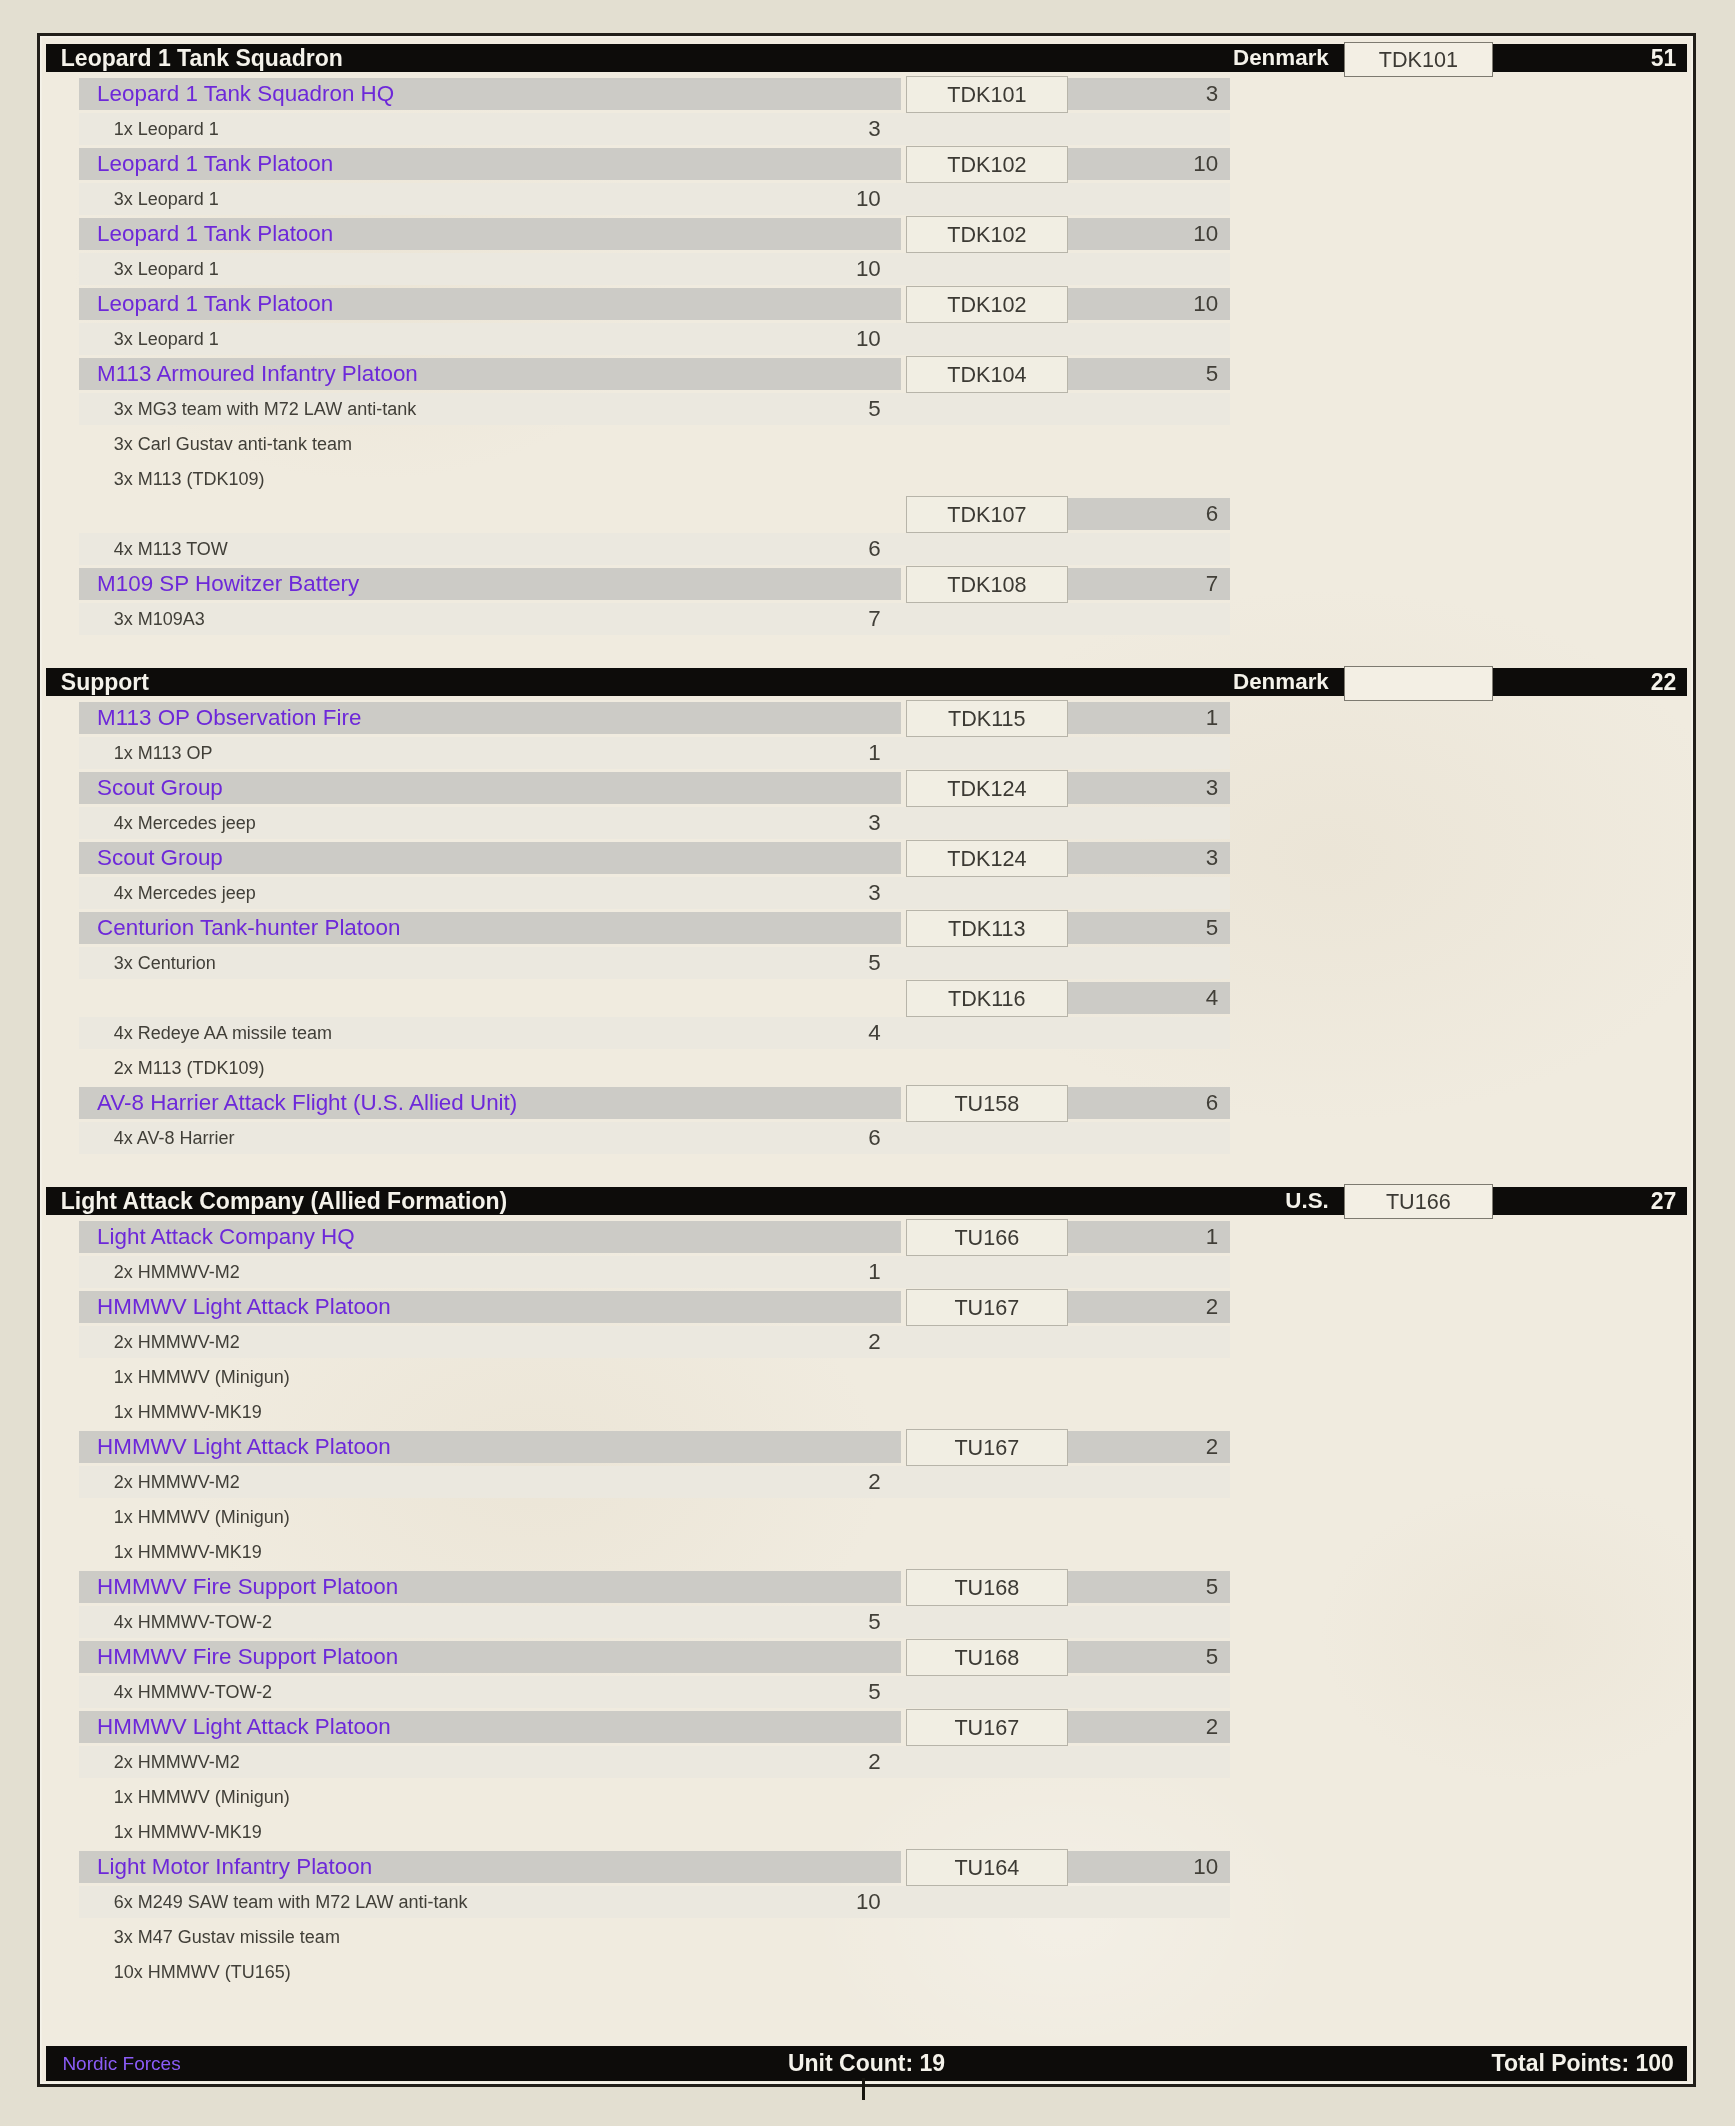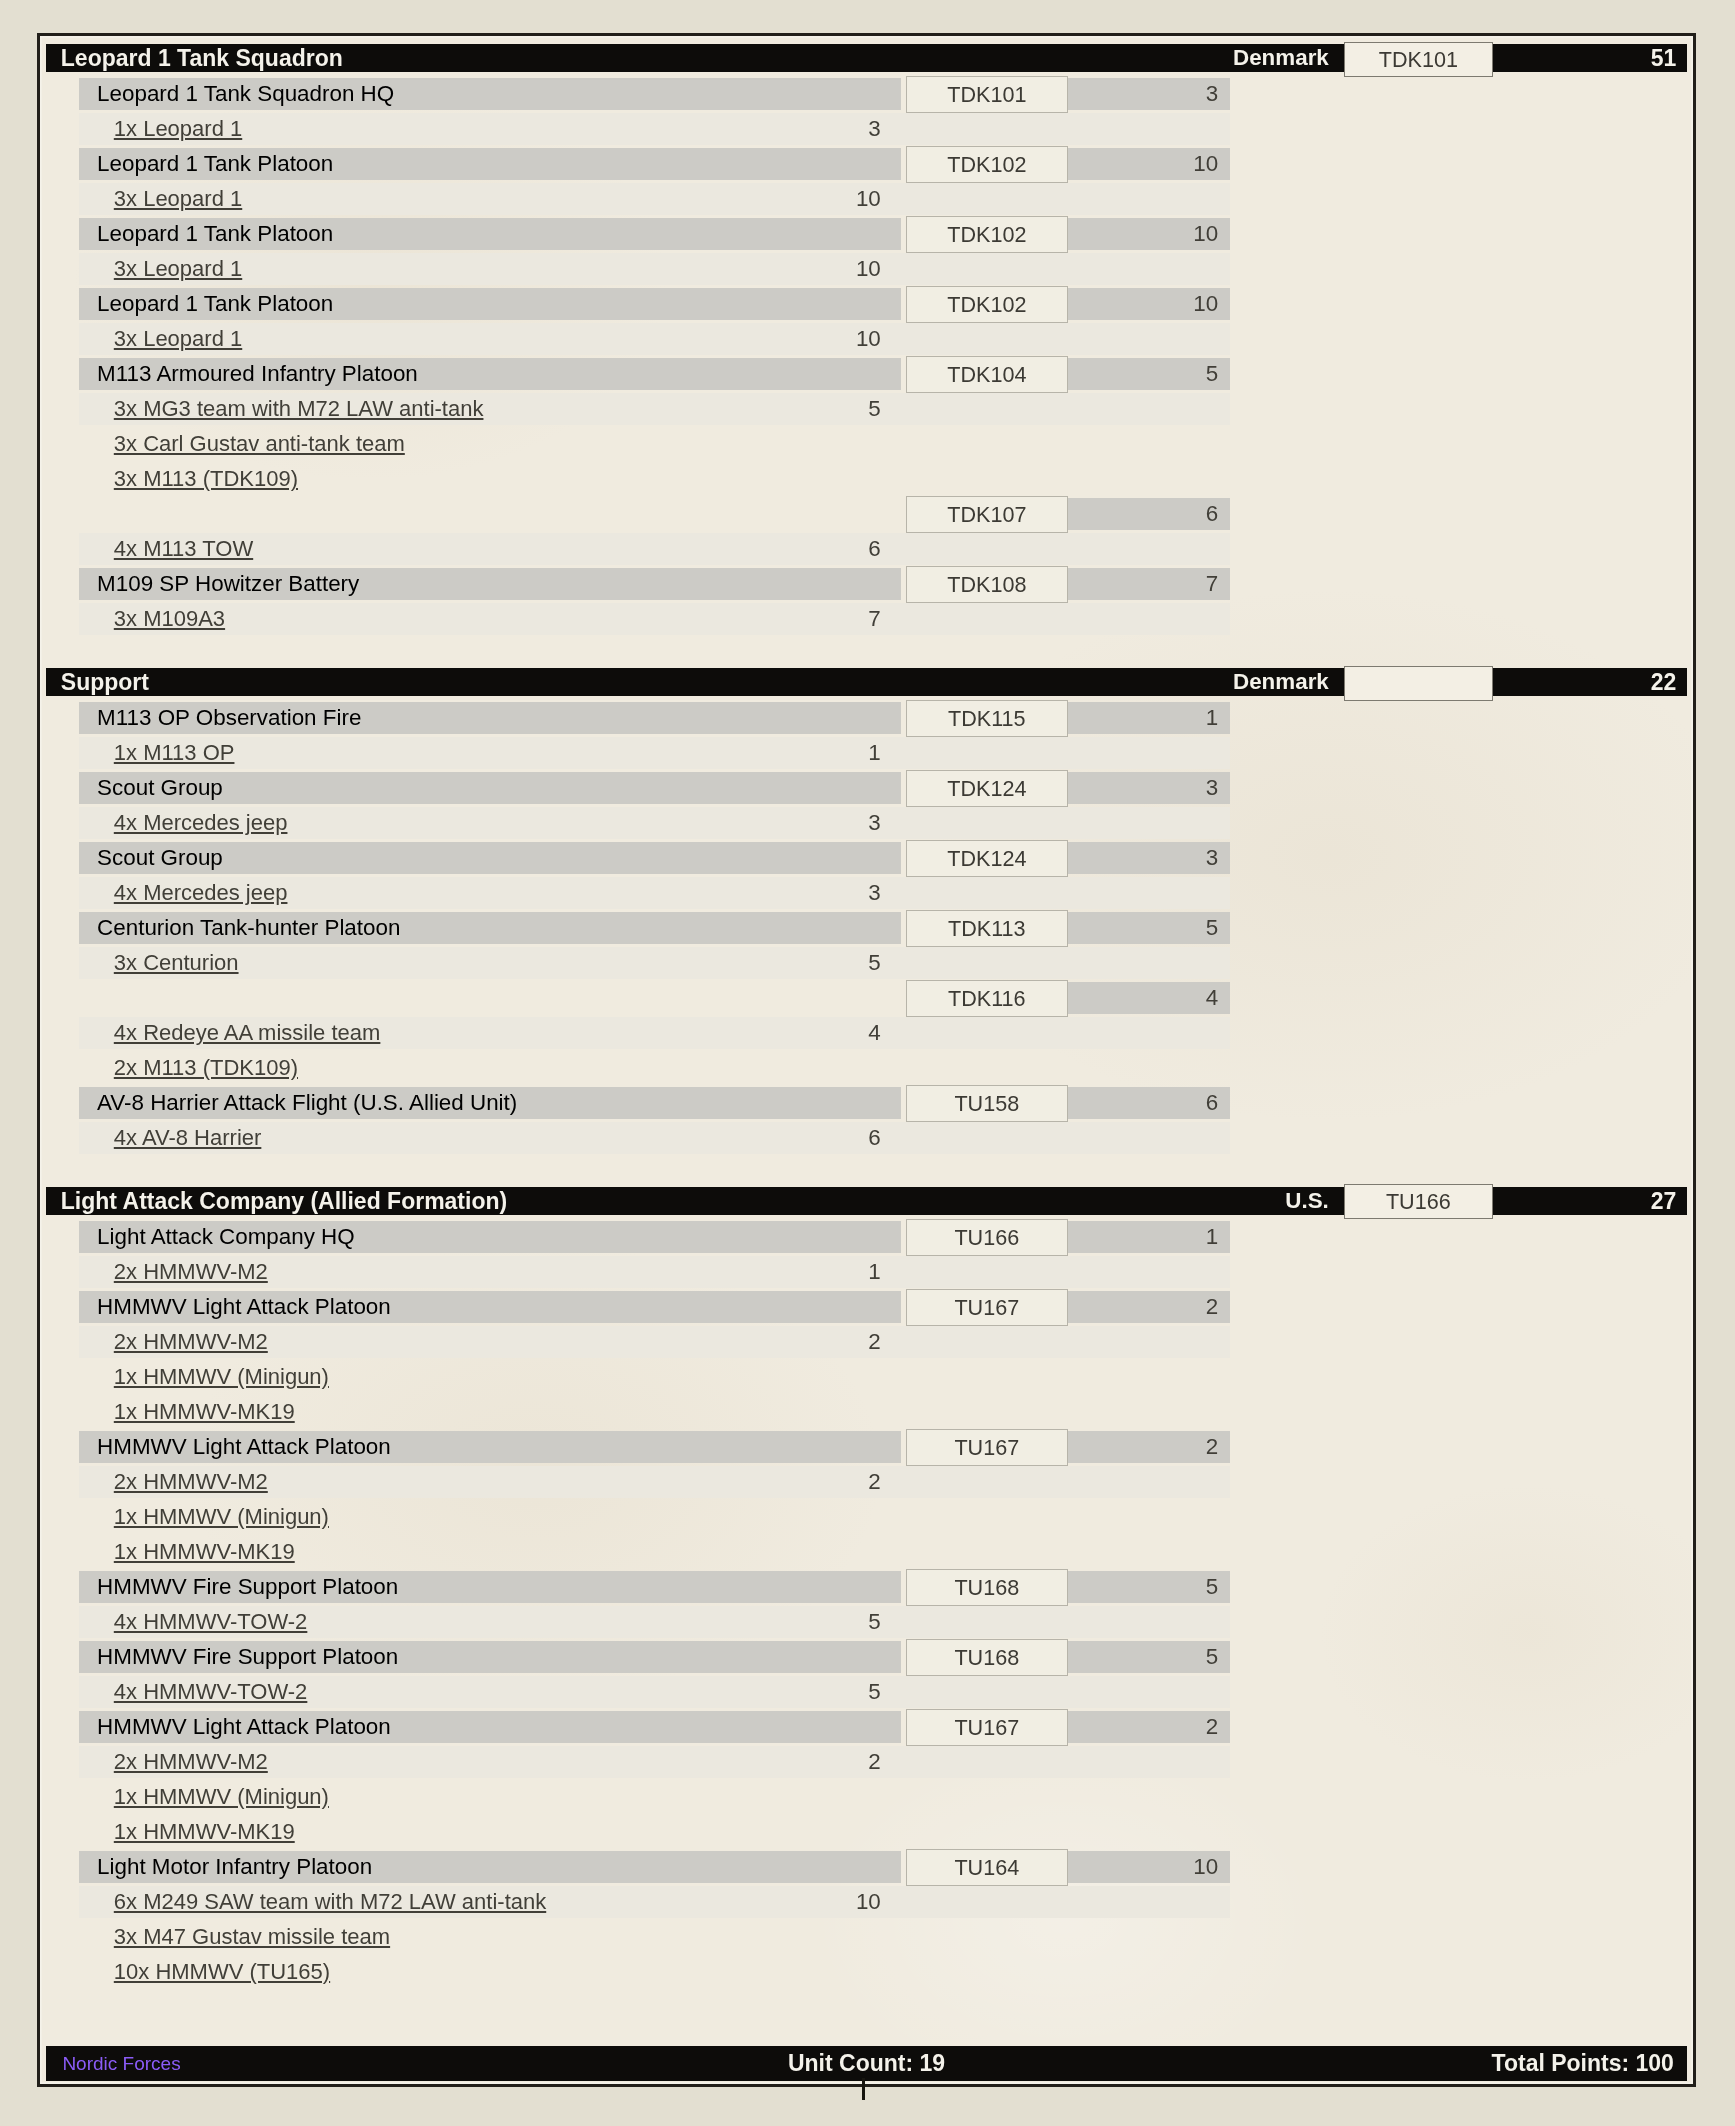--- a/index.html
+++ b/index.html
@@ -24,27 +24,27 @@
   .formation{margin-bottom:30px;}
   .f-header{position:relative;height:28px;background:#0d0c0a;margin-bottom:5.8px;}
   .f-name{position:absolute;left:15px;top:0;line-height:28px;color:#f4f2ea;font-size:23px;font-weight:bold;white-space:nowrap;text-align:center;}
   .f-country{position:absolute;left:1034px;width:249px;top:0;text-align:right;line-height:28px;color:#f4f2ea;font-size:22.4px;font-weight:bold;}
   .f-idbox{position:absolute;left:1298px;top:-2.5px;width:149px;height:35px;box-sizing:border-box;
     background:#f3efe4;border:0.8px solid #7d7a70;text-align:center;line-height:33px;font-size:21.6px;color:#3c3a34;}
   .f-pts{position:absolute;right:10.8px;top:0;line-height:28px;color:#f4f2ea;font-size:23px;font-weight:bold;}
 
   .u-row,.s-row{position:relative;height:35px;}
   .u-name{position:absolute;left:33px;top:0;width:822px;height:32px;background:#cccbc6;
-    font-size:22.4px;color:#000000;line-height:32px;padding-left:18.3px;box-sizing:border-box;white-space:nowrap;}
+    font-size:22.4px;color:#6d28d9;line-height:32px;padding-left:18.3px;box-sizing:border-box;white-space:nowrap;}
   .u-id{position:absolute;left:860px;top:-1.7px;width:162px;height:37px;box-sizing:border-box;
     background:#f1eee3;border:0.8px solid #b7b4a9;text-align:center;line-height:35px;font-size:21.6px;color:#3c3a34;}
   .u-pts{position:absolute;left:1022px;top:0;width:162px;height:32px;background:#cccbc6;box-sizing:border-box;
     text-align:right;padding-right:11.6px;line-height:32px;font-size:22.4px;color:#413f38;}
   .s-band{position:absolute;left:33px;top:0;width:1151px;height:32px;background:#ebe8df;}
-  .s-text{position:absolute;left:68px;top:0;line-height:32px;font-size:22px;color:#413f38;white-space:nowrap;text-decoration:underline;}
+  .s-text{position:absolute;left:68px;top:0;line-height:32px;font-size:18px;color:#413f38;white-space:nowrap;}
   .s-qty{position:absolute;left:710px;top:0;width:125px;text-align:right;line-height:32px;font-size:22.4px;color:#413f38;}
 
   .page-footer{position:absolute;left:5.8px;right:5.8px;bottom:3.3px;height:35px;background:#0d0c0a;}
   .pf-left{position:absolute;left:16.6px;top:0;line-height:35px;color:#8b5cf6;font-size:19px;font-weight:normal;}
   .pf-center{position:absolute;left:0;right:0;top:0;text-align:center;line-height:35px;color:#f4f2ea;font-size:23px;font-weight:bold;}
   .pf-right{position:absolute;right:13.3px;top:0;line-height:35px;color:#f4f2ea;font-size:23px;font-weight:bold;}
 
   .cut-mark{position:absolute;left:862px;top:2078px;width:3.3px;height:21.6px;background:#17150f;}
 </style>
 </head>

